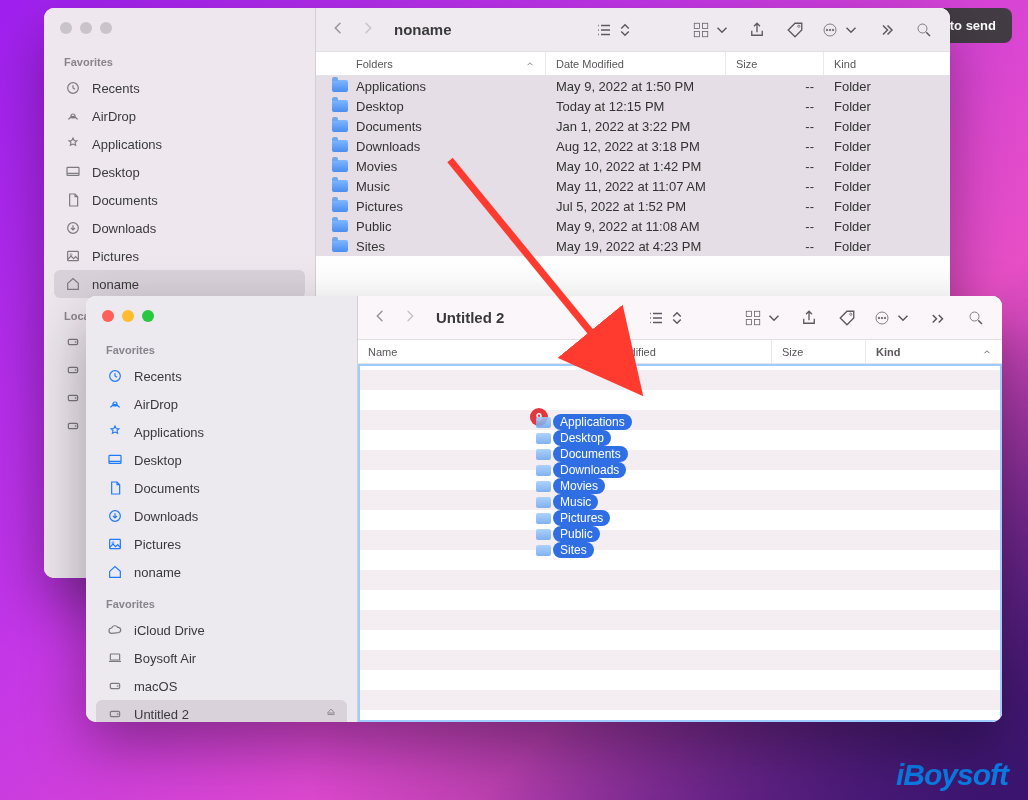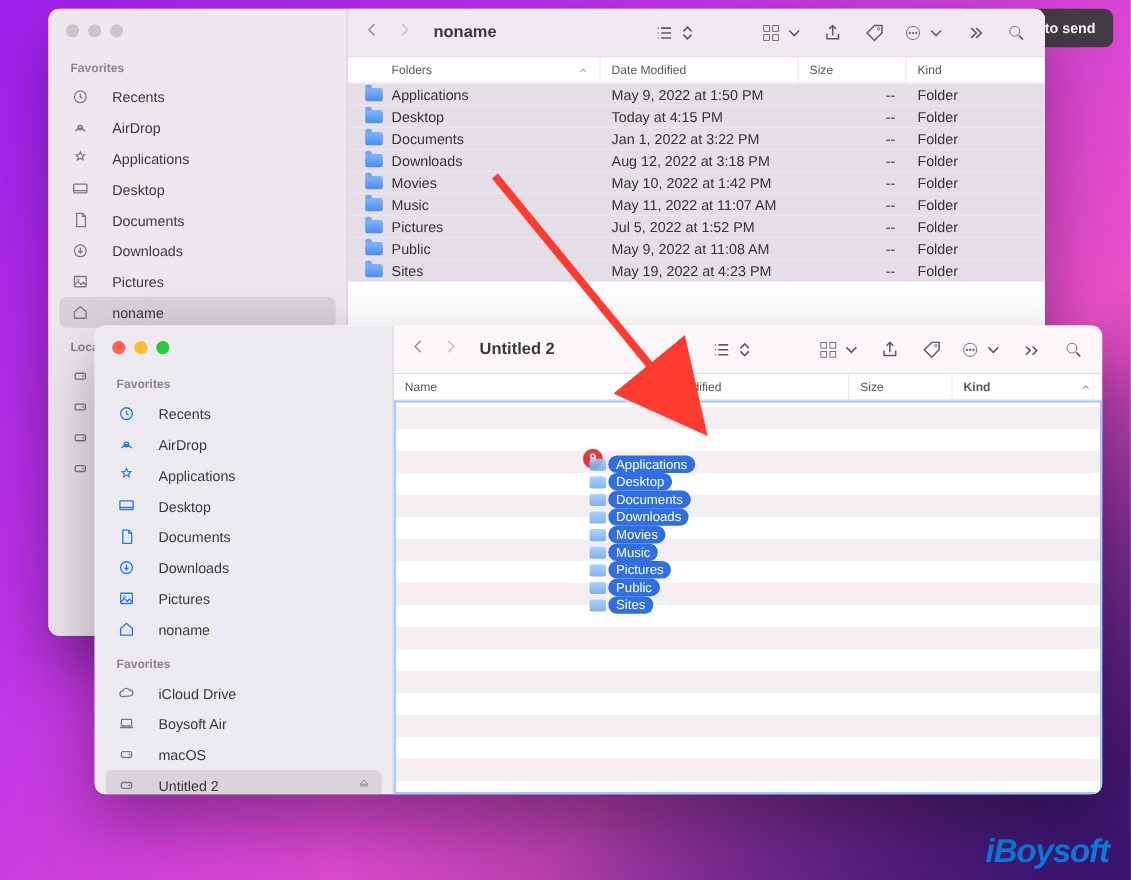--- a/index.html
+++ b/index.html
@@ -31,21 +31,21 @@
     border-right:1px solid #d4cfd5;
   }
   .finder.back .sidebar { width:272px; flex:0 0 272px; background:#eee8ee; filter:grayscale(.1) }
   .traffic { display:flex; gap:8px; padding:14px 16px 6px; }
   .tl { width:12px; height:12px; border-radius:50%; }
   .tl.red{background:#ff5f57}.tl.yel{background:#febc2e}.tl.grn{background:#28c840}
   .tl.dim{background:#c9c4c9}
   .side-scroll { overflow:hidden; padding:4px 10px 10px; }
   .side-heading { font-size:11px; color:#8a848c; font-weight:600; padding:12px 10px 6px; }
   .side-item {
-    display:flex; align-items:center; gap:20px; font-size:13px; color:#3a3a3c;
+    display:flex; align-items:center; gap:10px; font-size:13px; color:#3a3a3c;
     padding:5px 10px; border-radius:6px;
   }
   .side-item.sel { background:#d9d2db; }
   .side-icon { width:18px; height:18px; display:inline-flex; align-items:center; justify-content:center; }
   .side-icon svg { width:16px; height:16px; }
   .blue svg *{stroke:#1e7bff;fill:none}
   .gray svg *{stroke:#7d7a7f;fill:none}
   .eject { margin-left:auto; }
   
   .main { flex:1; display:flex; flex-direction:column; background:#fff; min-width:0;}
@@ -301,21 +301,21 @@
           </div>
           <div class="cell" style="width:180px">May 9, 2022 at 1:50 PM</div>
           <div class="cell" style="width:98px;text-align:right">--</div>
           <div class="cell" style="flex:1">Folder</div>
         </div>
         <div class="row sel">
           <div style="width:230px;display:flex;align-items:center">
             <span class="folder-icon"></span>
             <span class="cell" style="padding-left:0">Desktop</span>
           </div>
-          <div class="cell" style="width:180px">Today at 4:15 PM</div>
+          <div class="cell" style="width:180px">Today at 12:15 PM</div>
           <div class="cell" style="width:98px;text-align:right">--</div>
           <div class="cell" style="flex:1">Folder</div>
         </div>
         <div class="row sel">
           <div style="width:230px;display:flex;align-items:center">
             <span class="folder-icon"></span>
             <span class="cell" style="padding-left:0">Documents</span>
           </div>
           <div class="cell" style="width:180px">Jan 1, 2022 at 3:22 PM</div>
           <div class="cell" style="width:98px;text-align:right">--</div>

